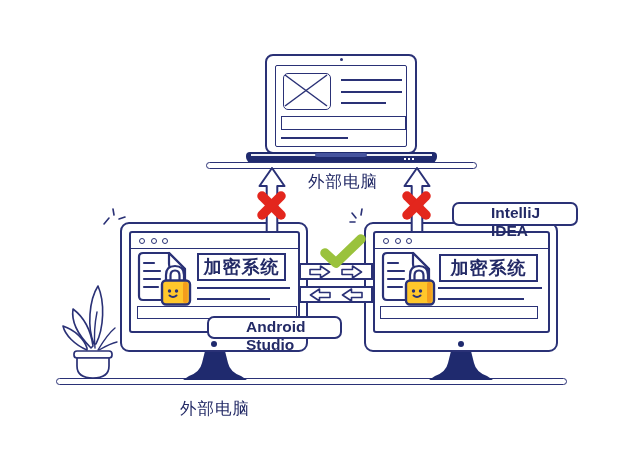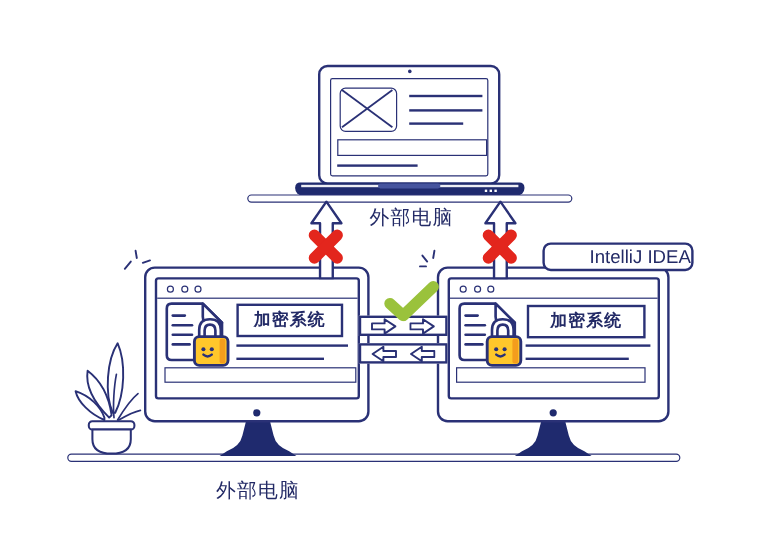--- a/index.html
+++ b/index.html
@@ -11,24 +11,24 @@
     --orange:#F49D1D;
     --slate:#46549E;
   }
   html,body{margin:0;padding:0;background:#fff;}
   body{font-family:"Liberation Sans", sans-serif;color:var(--navy);}
   .stage{position:relative;width:641px;height:454px;background:#fff;overflow:hidden;}
   .abs{position:absolute;box-sizing:border-box;}
   .thin{height:2px;background:var(--navy);}
   .label-cn{font-size:16.5px;font-weight:500;letter-spacing:1px;text-align:center;color:#232A66;}
   .badge{background:#fff;border:2px solid var(--navy);border-radius:7px;
-         display:flex;align-items:flex-end;justify-content:center;
-         font-size:15.5px;font-weight:400;color:#232A66;z-index:30;padding-left:37px;}
+         display:flex;align-items:flex-start;justify-content:center;
+         font-size:15.5px;font-weight:700;color:#232A66;z-index:30;padding-left:37px;}
   .win-title-box{border:2px solid var(--navy);background:#fff;display:flex;align-items:center;
-         justify-content:center;font-size:14px;font-weight:600;color:#232A66;letter-spacing:1px;}
+         justify-content:center;font-size:18px;font-weight:600;color:#232A66;letter-spacing:1px;}
   .monitor{border:2.5px solid var(--navy);border-radius:9px;background:#fff;z-index:10;}
   .window{border:2px solid var(--navy);border-radius:3px;background:#fff;z-index:11;}
   .win-header{position:absolute;left:0;top:0;right:0;height:15px;border-bottom:1.5px solid var(--navy);
          display:flex;align-items:center;gap:5.5px;padding-left:8px;}
   .win-dot{width:6px;height:6px;border:1.5px solid var(--navy);border-radius:50%;box-sizing:border-box;}
   .chin-dot{width:6px;height:6px;border-radius:50%;background:var(--navy-fill);z-index:12;}
   .band{border:2px solid var(--navy);background:#fff;z-index:20;display:flex;align-items:center;
         justify-content:space-around;padding:0 3px;}
   .shelf{border:1.8px solid var(--navy);border-radius:4px;background:#fff;}
   svg{display:block;}
@@ -124,20 +124,23 @@
     <circle cx="33.5" cy="40" r="1.7" fill="#2A3176"></circle>
     <circle cx="40.5" cy="40" r="1.7" fill="#2A3176"></circle>
     <path d="M33.5,44.5 Q37,47.5 40.5,44.5" fill="none" stroke="#2A3176" stroke-width="2" stroke-linecap="round"></path>
   </svg>
   <div class="abs win-title-box" style="left:197px;top:253px;width:89px;height:28px;z-index:13;">
     <span>加密系统</span>
   </div>
   <div class="abs thin" style="left:197px;top:287px;width:93px;z-index:13;"></div>
   <div class="abs thin" style="left:197px;top:298px;width:73px;z-index:13;"></div>
   <div class="abs" style="left:137px;top:306px;width:160px;height:13px;border:1.8px solid var(--navy);z-index:13;"></div>
+  <div class="abs badge" style="left:207px;top:316px;width:135px;height:23px;">
+    <span>Android Studio</span>
+  </div>
   <div class="abs chin-dot" style="left:211px;top:341px;"></div>
   <svg class="abs" style="left:175px;top:351px;z-index:6;" width="80" height="30" viewBox="0 0 80 30">
     <path d="M30,0 H50 L53,12 Q55,21 66,25 L72,29 H8 L14,25 Q25,21 27,12 Z" fill="#1F2A6E"></path>
   </svg>
   <div class="abs label-cn" style="left:155px;top:398px;width:120px;">外部电脑</div>
 
   <div class="abs monitor" style="left:364px;top:222px;width:194px;height:130px;"></div>
   <div class="abs window" style="left:373px;top:231px;width:177px;height:102px;">
     <div class="win-header">
       <span class="win-dot"></span>

